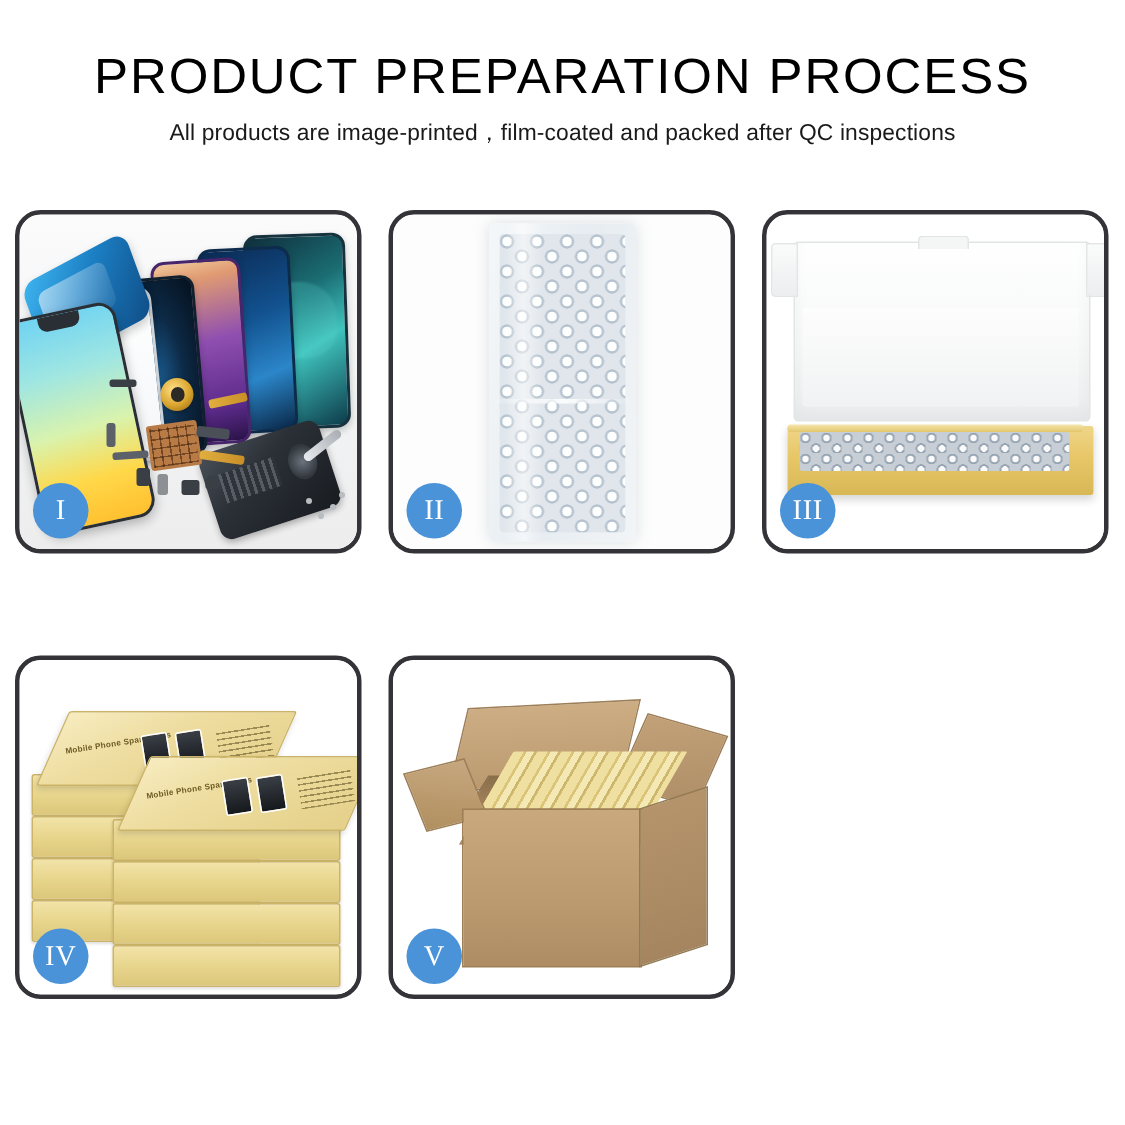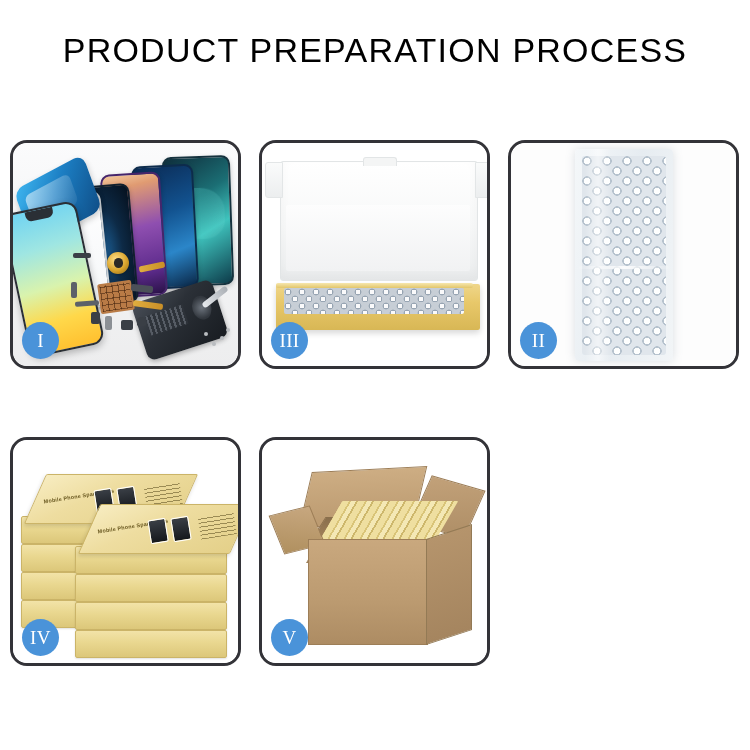--- a/index.html
+++ b/index.html
@@ -527,20 +527,21 @@
     width: 56px; height: 16px;
     background: linear-gradient(120deg, rgba(255,255,255,0.75), rgba(232,238,240,0.35));
     transform: skewX(34deg);
   }
 </style>
 </head>
 <body>
 
 <div id="header">
   <h1 id="page-title">PRODUCT PREPARATION PROCESS</h1>
+  <p id="page-subtitle">All products are image-printed，film-coated and packed after QC inspections</p>
 </div>
 
 <div id="panel-grid">
 
   <div class="panel">
     <div class="panel-stage">
       <div class="p1-bg"></div>
 
       <div class="phone ph-teal"></div>
       <div class="phone ph-blueline"></div>
@@ -568,52 +569,52 @@
       <div class="p-flex" style="left:118px;bottom:74px;width:22px;height:7px;background:#4b5058;transform:rotate(6deg);"></div>
 
       <div class="p-screw" style="right:14px;bottom:26px;"></div>
       <div class="p-screw" style="right:22px;bottom:20px;"></div>
       <div class="p-screw" style="right:8px;bottom:34px;"></div>
       <div class="p-screw" style="right:30px;bottom:30px;"></div>
 
       <div class="p-chip" style="right:8px;bottom:66px;width:30px;height:6px;background:linear-gradient(90deg,#e7eaee,#a9aeb4);transform:rotate(-38deg);border-radius:3px;"></div>
     </div>
     <div class="badge">I</div>
+  </div>
+
+  <div class="panel">
+    <div class="panel-stage">
+      <div class="p2-bg"></div>
+      <div class="p2-pouch">
+        <div class="p2-bubbles"></div>
+        <div class="p2-seam"></div>
+        <div class="p2-sheen"></div>
+      </div>
+    </div>
+    <div class="badge">II</div>
   </div>
 
   <div class="panel">
     <div class="panel-stage">
       <div class="p3-bg"></div>
       <div class="p3-lid">
         <div class="p3-lidtab"></div>
         <div class="p3-lid-fold-l"></div>
         <div class="p3-lid-fold-r"></div>
       </div>
       <div class="p3-foam"></div>
       <div class="p3-tray"></div>
       <div class="p3-tray-lip"></div>
       <div class="p3-tray-inner"></div>
     </div>
     <div class="badge">III</div>
   </div>
 
   <div class="panel">
     <div class="panel-stage">
-      <div class="p2-bg"></div>
-      <div class="p2-pouch">
-        <div class="p2-bubbles"></div>
-        <div class="p2-seam"></div>
-        <div class="p2-sheen"></div>
-      </div>
-    </div>
-    <div class="badge">II</div>
-  </div>
-
-  <div class="panel">
-    <div class="panel-stage">
       <div class="p4-bg"></div>
       <div class="stack">
 
         <div class="ybox rear" style="top:46px;"></div>
         <div class="ybox rear" style="top:74px;"></div>
         <div class="ybox rear" style="top:102px;"></div>
         <div class="ybox rear" style="top:130px;"></div>
 
         <div class="ybox-top" style="left:16px;top:4px;">
           <span class="ybox-label" style="left:6px;top:18px;">Mobile Phone Spare Parts</span>

